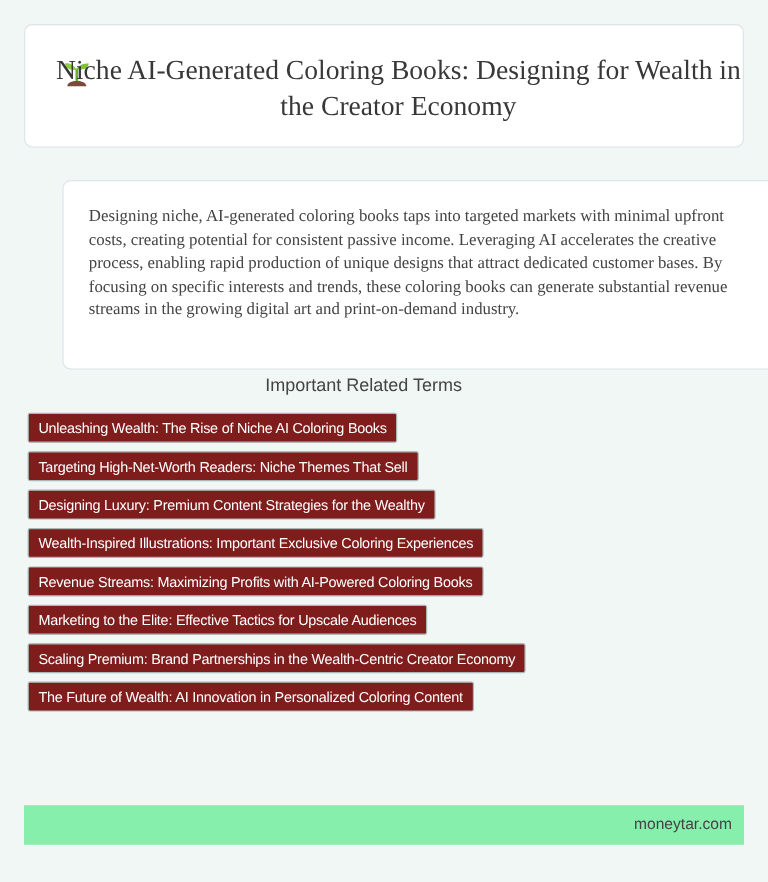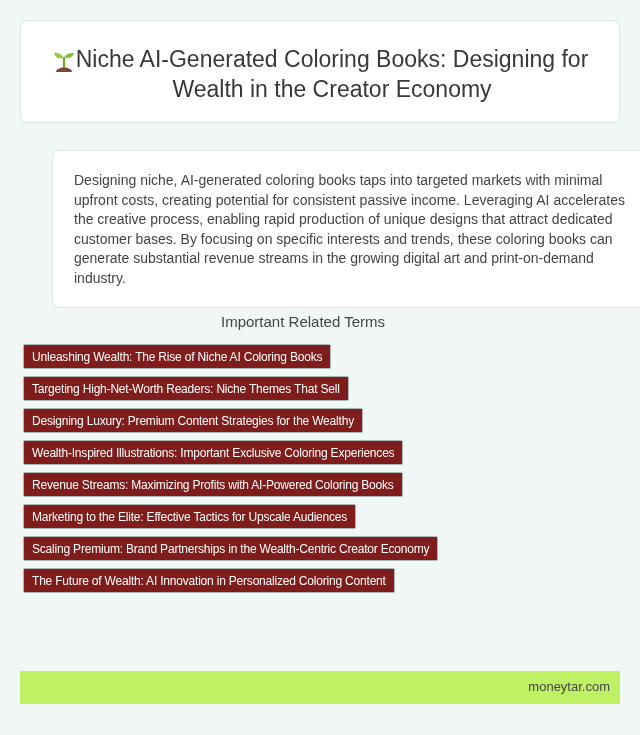--- a/index.html
+++ b/index.html
@@ -10,20 +10,21 @@
       color: #333;
       position: relative;
       overflow: hidden;
     }
     .card {
       position: absolute;
       left: 20px; width: 598px;
       background: #ffffff;
       border: 1px solid #dde4e8;
       border-radius: 7px;
+      font-family: Liberation Serif, serif;
     }
     .header-card { top: 20px; height: 101px; }
     .title-row {
       position: absolute; left: 0; right: 0; top: 23px;
       text-align: center;
       font-size: 23px; line-height: 30px;
       color: #383838;
     }
     .sprout { position: absolute; left: 32px; top: 27px; width: 22px; height: 24px; }
     .title-text { display: inline-block; padding-left: 24px; }
@@ -44,21 +45,21 @@
       font-size: 12px; line-height: 25px; height: 25px;
       padding: 0 8px;
       border-radius: 2px;
       margin-bottom: 7px;
       letter-spacing: -0.2px;
       border: 1px solid #a9b7b8;
       box-sizing: border-box;
     }
     .footer {
       position: absolute; left: 20px; width: 600px; top: 671px; height: 33px;
-      background: #bef264;
+      background: #86efac;
     }
     .footer-text {
       position: absolute; right: 10px; top: 8px;
       font-size: 13px; color: #444;
     }
   </style>
 </head>
 <body>
 
 <div class="card header-card">

